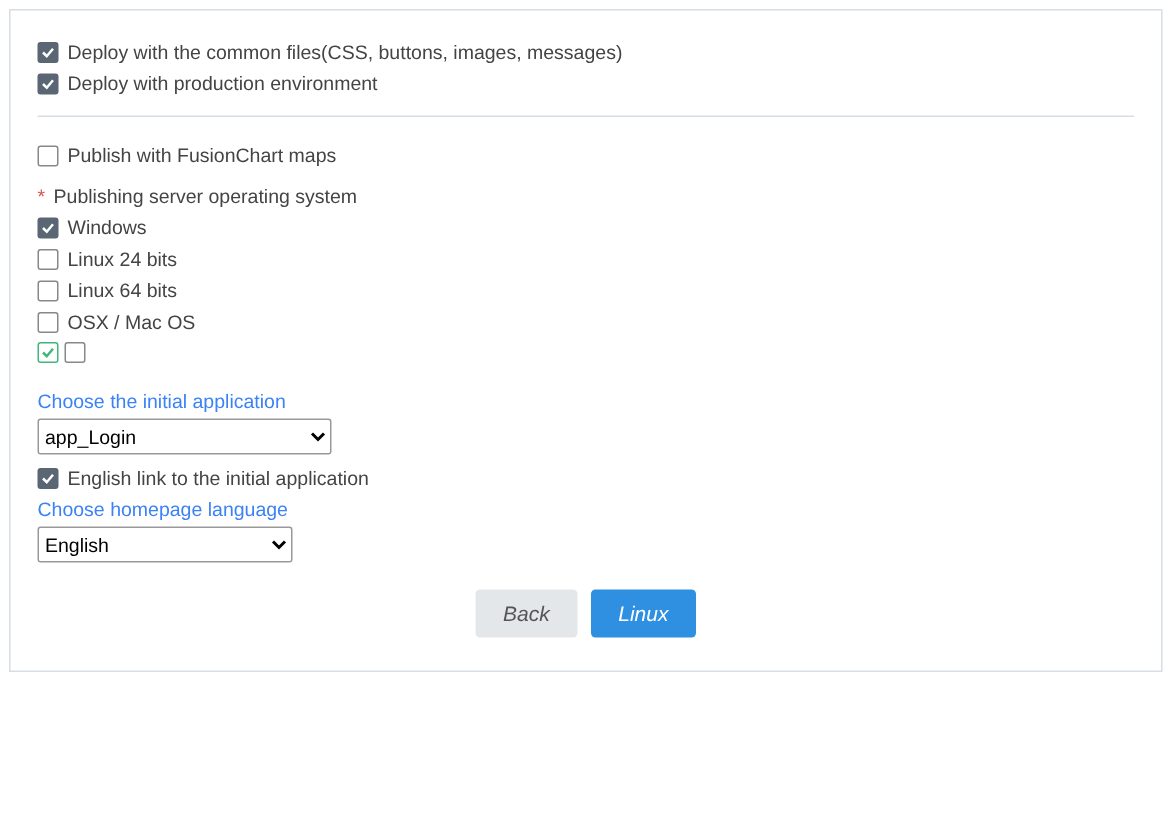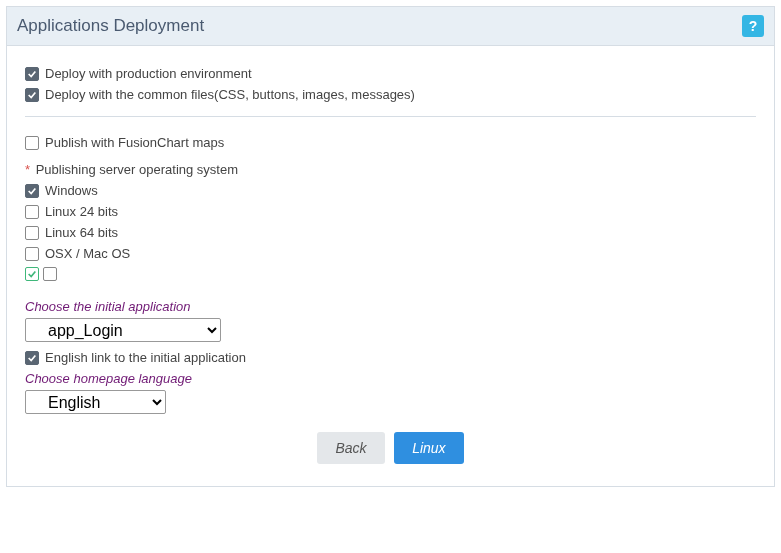--- a/index.html
+++ b/index.html
@@ -79,28 +79,28 @@
     border-top: 1px solid #d6dde4;
     margin: 14px 0 18px 0;
   }
   .section-label {
     margin: 12px 0 4px 0;
     color: #444;
   }
   .required-star { color: #d9534f; margin-right: 2px; }
   .os-list { margin: 2px 0 6px 0; }
   .extra-cbx-row { display: flex; gap: 4px; margin-top: 4px; }
-  .field-label { margin: 18px 0 4px 0; color: #701a75; font-style: italic; }
+  .field-label { margin: 18px 0 4px 0; color: #3b82f6; }
   select.sc-select {
     width: 196px;
     height: 24px;
-    font-size: 16px;
+    font-size: 13px;
     border: 1px solid #999;
     border-radius: 2px;
-    padding: 1px 18px;
+    padding: 1px 0;
     background: #fff;
   }
   .footer {
     text-align: center;
     padding: 18px 0 4px 0;
   }
   .btn {
     display: inline-block;
     padding: 8px 18px;
     border-radius: 3px;
@@ -110,43 +110,39 @@
     margin: 0 3px;
     font-style: italic;
   }
   .btn-default { background: #e4e7ea; color: #555; }
   .btn-primary { background: #2f8fe0; color: #fff; }
 </style>
 </head>
 <body>
 
 <div class="panel">
-  <div class="panel-header">
-    <span class="panel-title">Applications Deployment</span>
-    <span class="help-btn">?</span>
-  </div>
 
   <div class="panel-body">
 
     <div class="check-row">
       <span class="cbx checked">
         <svg viewBox="0 0 12 12">
             <path d="M2 6 L5 9 L10 3" stroke="#fff" stroke-width="2" fill="none"></path>
           </svg>
       </span>
-      <span>Deploy with production environment</span>
+      <span>Deploy with the common files(CSS, buttons, images, messages)</span>
     </div>
 
     <div class="check-row">
       <span class="cbx checked">
         <svg viewBox="0 0 12 12">
             <path d="M2 6 L5 9 L10 3" stroke="#fff" stroke-width="2" fill="none"></path>
           </svg>
       </span>
-      <span>Deploy with the common files(CSS, buttons, images, messages)</span>
+      <span>Deploy with production environment</span>
     </div>
 
     <hr class="sep">
 
     <div class="check-row">
       <span class="cbx">
         
       </span>
       <span>Publish with FusionChart maps</span>
     </div>
@@ -203,21 +199,21 @@
     <div class="check-row" style="margin-top:8px;">
       <span class="cbx checked">
         <svg viewBox="0 0 12 12">
             <path d="M2 6 L5 9 L10 3" stroke="#fff" stroke-width="2" fill="none"></path>
           </svg>
       </span>
       <span>English link to the initial application</span>
     </div>
 
     <div class="field-label" style="margin-top:2px;">Choose homepage language</div>
-    <select class="sc-select" style="width:141px;">
+    <select class="sc-select" style="width:170px;">
       <option>English</option>
     </select>
 
     <div class="footer">
       <button class="btn btn-default">Back</button>
       <button class="btn btn-primary">Linux</button>
     </div>
 
   </div>
 </div>

